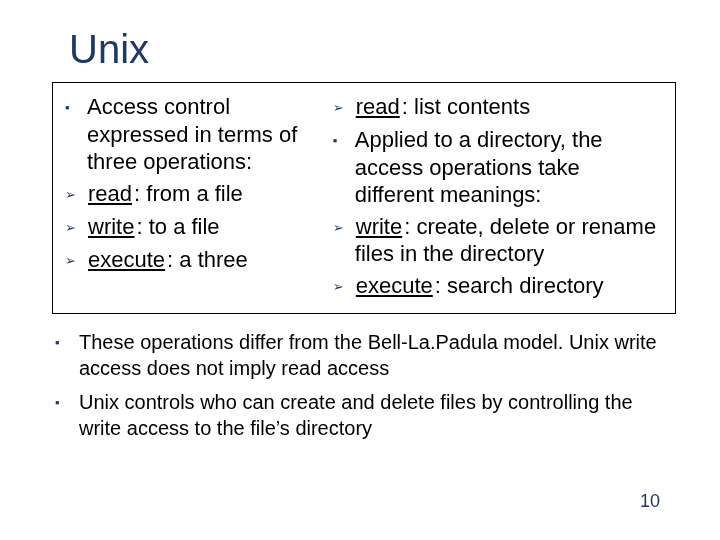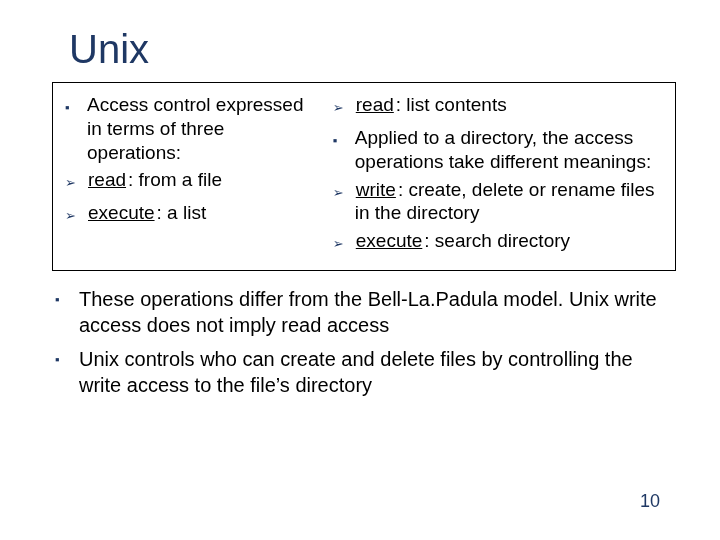--- a/index.html
+++ b/index.html
@@ -27,21 +27,21 @@
     width: 100%;
     margin-bottom: 14px;
   }
   .col {
     padding: 6px 10px 8px 10px;
   }
   .col-left { width: 43%; }
   .col-right { width: 57%; }
   .bul {
     display: flex;
-    font-size: 19px;
+    font-size: 22px;
     color: #000;
     line-height: 1.25;
     margin: 2px 0;
   }
   .bul .mk {
     width: 20px;
     flex: 0 0 20px;
     font-size: 16px;
     line-height: 28px;
     color: #1f3864;
@@ -73,21 +73,25 @@
       <div class="bul">
         <span class="mk square"></span>
         <span class="txt">Access control expressed in terms of three operations:</span>
       </div>
       <div class="bul">
         <span class="mk arrow"></span>
         <span class="txt"><u>read</u><span>: from a file</span></span>
       </div>
       <div class="bul">
         <span class="mk arrow"></span>
-        <span class="txt"><u>execute</u><span>: a list</span></span>
+        <span class="txt"><u>write</u><span>: to a file</span></span>
+      </div>
+      <div class="bul">
+        <span class="mk arrow"></span>
+        <span class="txt"><u>execute</u><span>: a three</span></span>
       </div>
     </div>
 
     <div class="col col-right">
       <div class="bul">
         <span class="mk arrow"></span>
         <span class="txt"><u>read</u><span>: list contents</span></span>
       </div>
       <div class="bul">
         <span class="mk square"></span>

